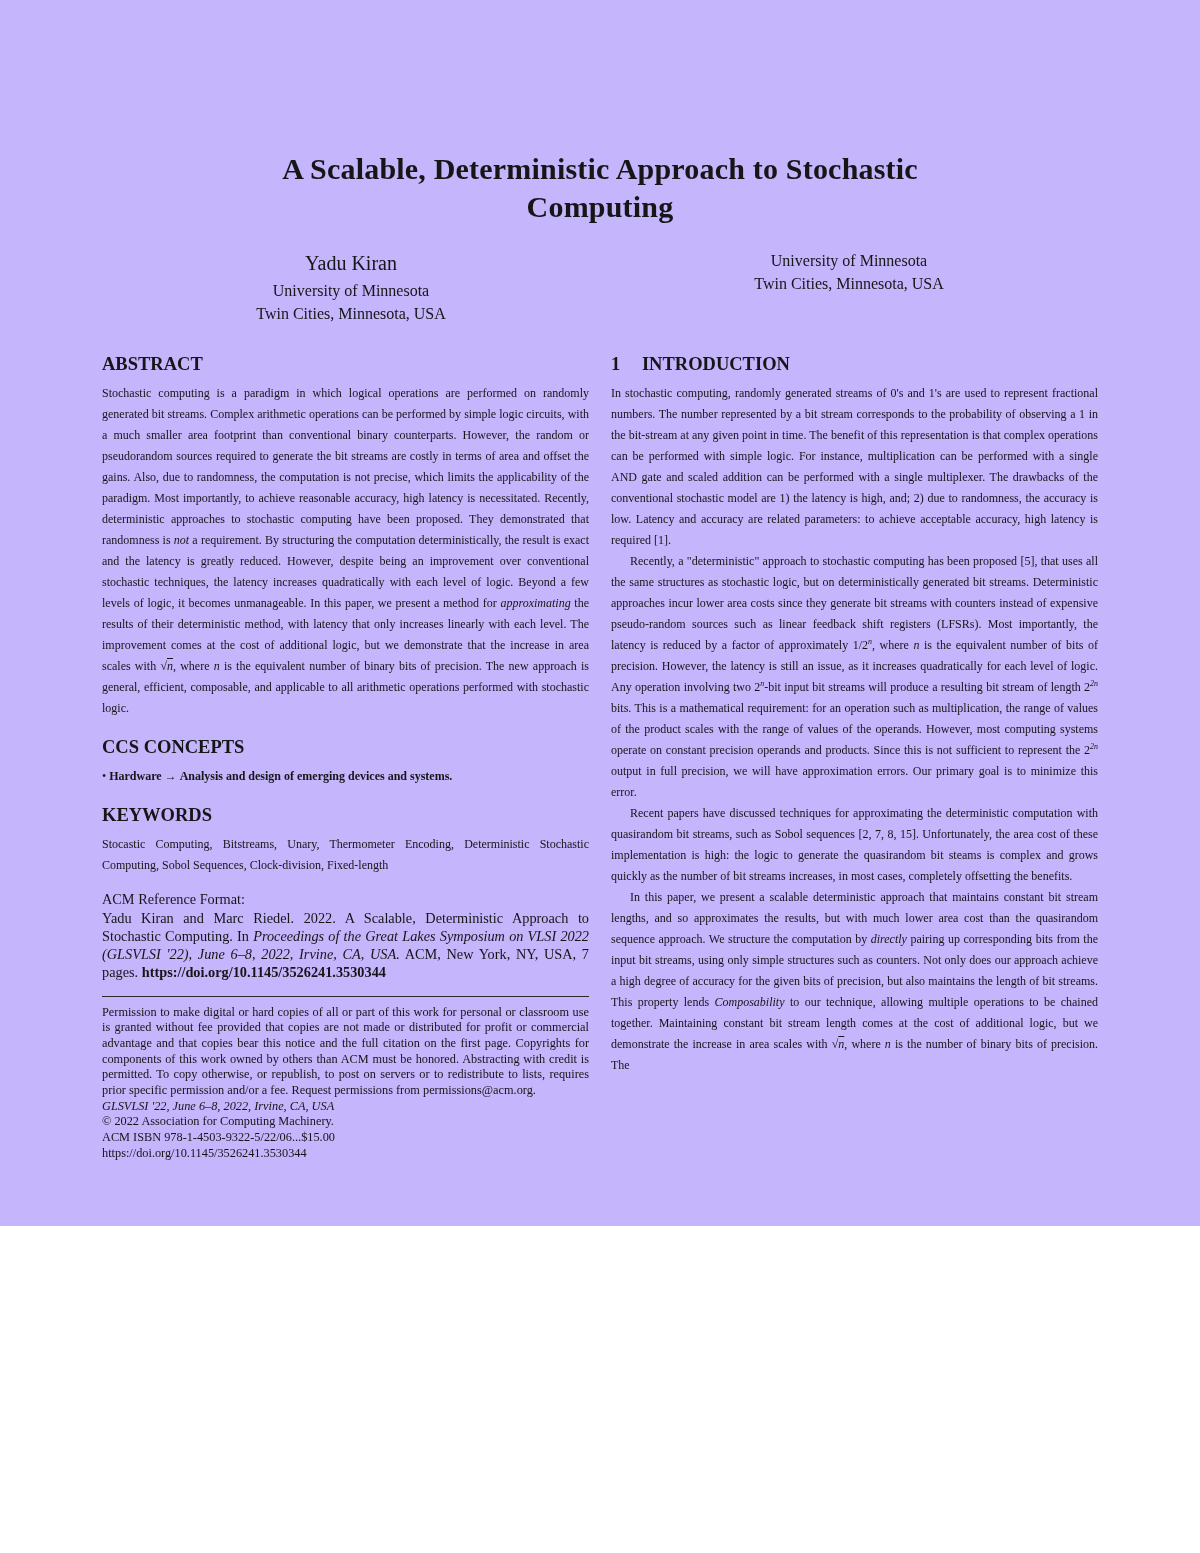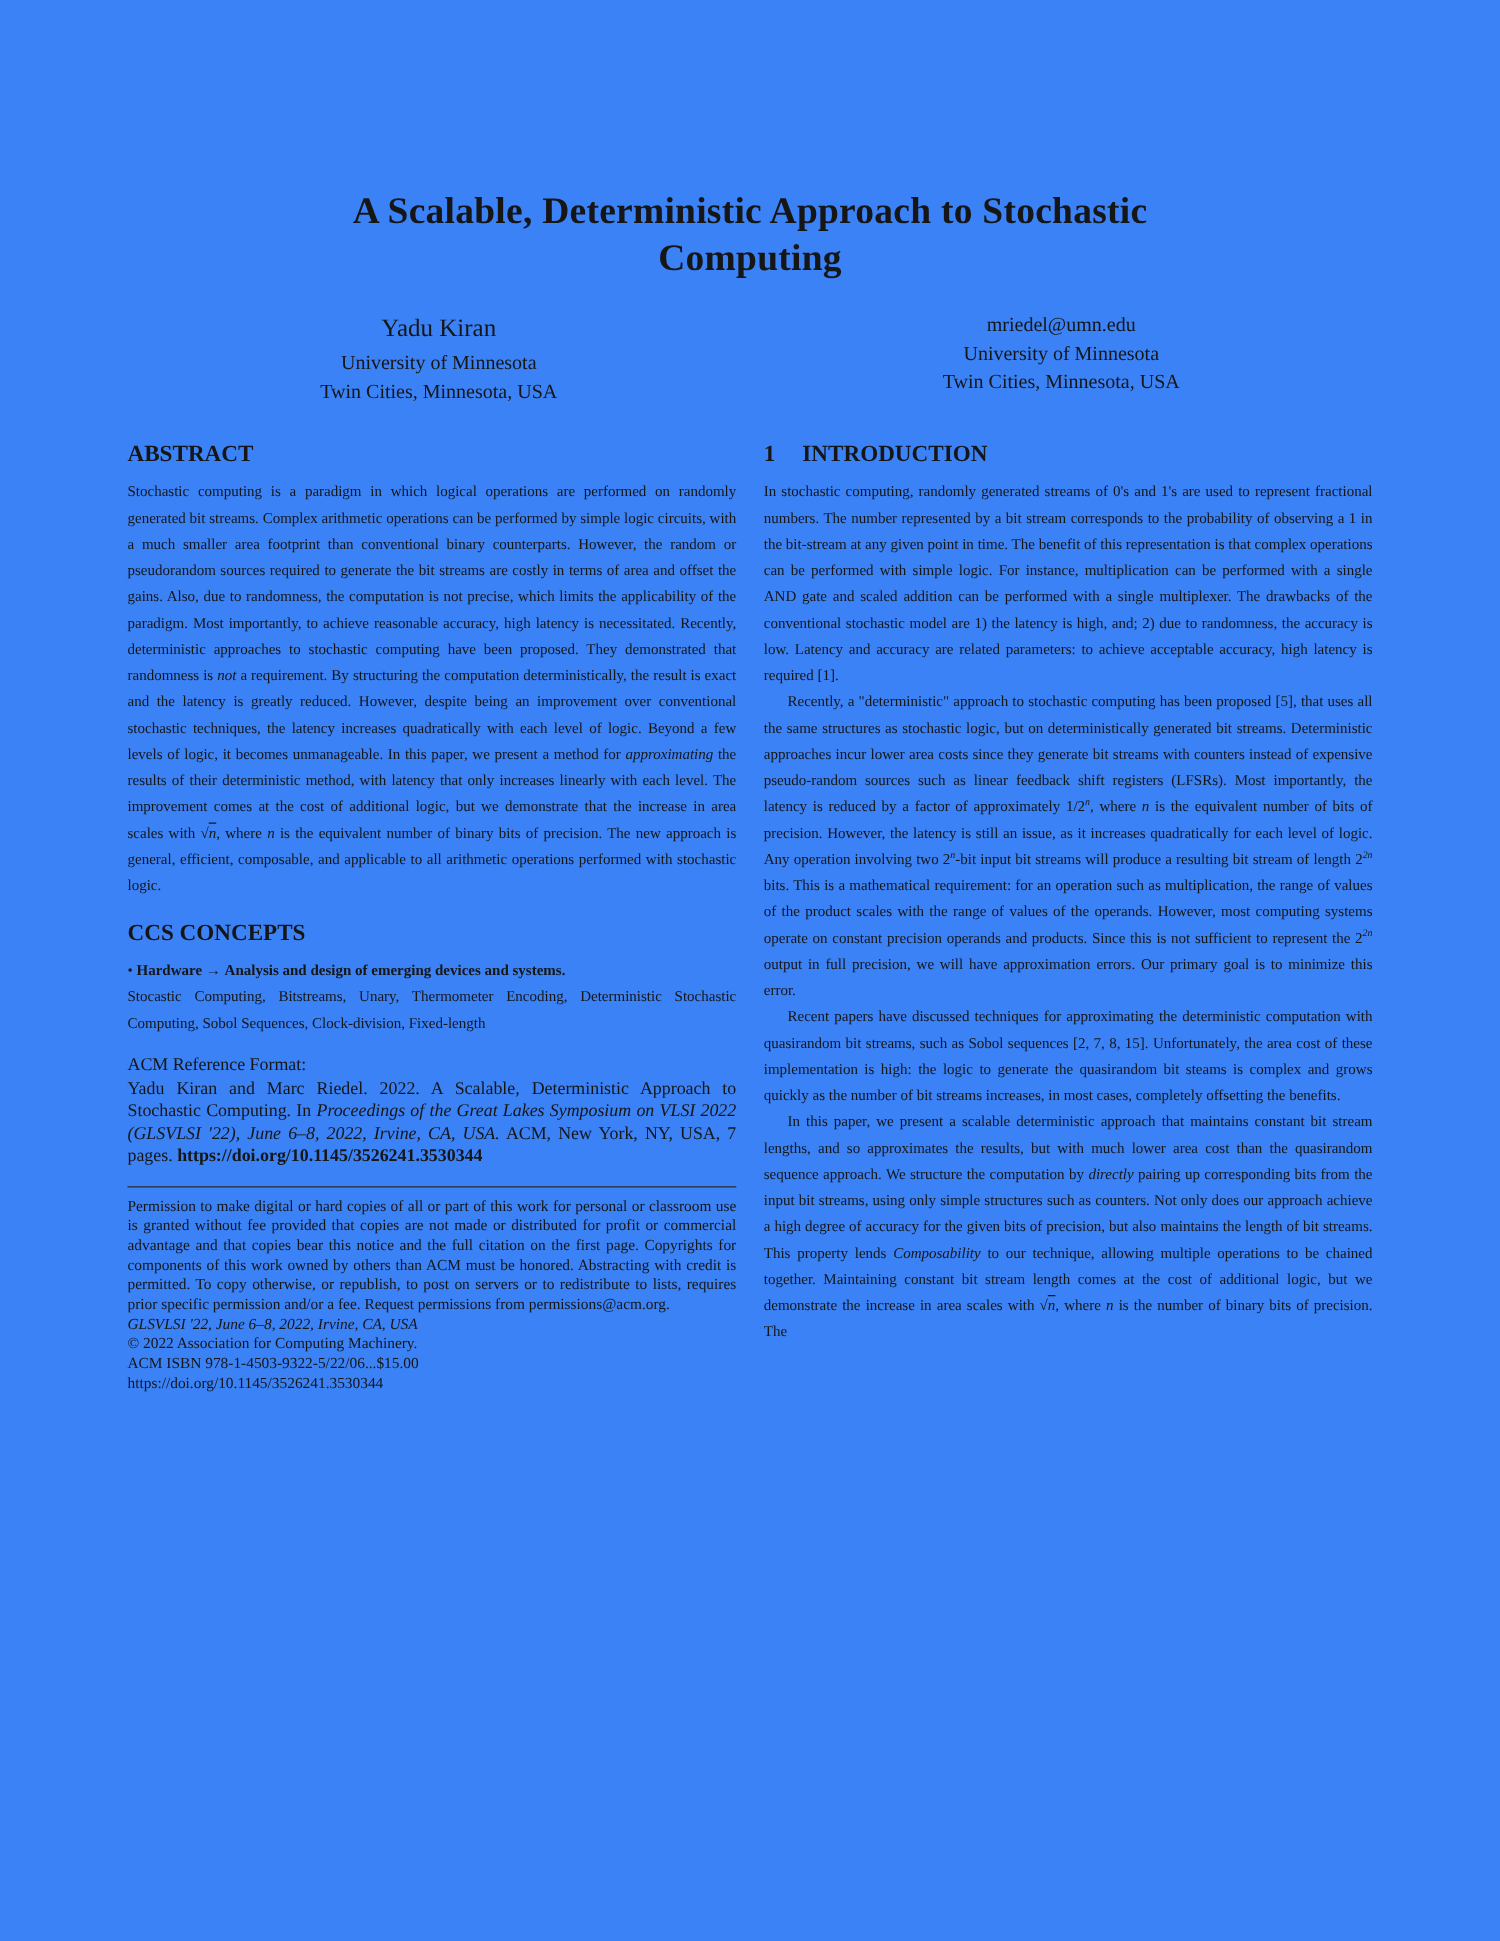--- a/index.html
+++ b/index.html
@@ -1,17 +1,17 @@
 <!DOCTYPE html>
 <html><head>
 <meta charset="utf-8">
 <style>
   html,body{margin:0;padding:0;background:#ffffff;}
   body{width:1200px;font-family:"Liberation Serif","DejaVu Serif",serif;color:#161616;}
-  .page{width:1200px;height:1553px;box-sizing:border-box;padding:150px 102px 0;overflow:hidden;background:#3b82f6;}
+  .page{width:1200px;height:1226px;box-sizing:border-box;padding:150px 102px 0;overflow:hidden;background:#c4b5fd;}
 
   .title{font-size:30px;line-height:38px;font-weight:700;text-align:center;margin:0 auto;max-width:660px;letter-spacing:0.2px;}
 
   .authors{display:flex;margin-top:24px;}
   .author{flex:1 1 0;text-align:center;}
   .author .name{font-size:20px;line-height:26px;margin-bottom:4px;}
   .author .line{font-size:16px;line-height:22.5px;}
 
   .columns{display:flex;gap:22px;margin-top:28px;}
   .col{flex:1 1 0;min-width:0;}
@@ -46,39 +46,39 @@
 
   <h1 class="title">A Scalable, Deterministic Approach to Stochastic Computing</h1>
 
   <div class="authors">
     <div class="author">
       <div class="name">Yadu Kiran</div>
       <div class="line">University of Minnesota</div>
       <div class="line">Twin Cities, Minnesota, USA</div>
     </div>
     <div class="author">
-      <div class="line">mriedel@umn.edu</div>
       <div class="line">University of Minnesota</div>
       <div class="line">Twin Cities, Minnesota, USA</div>
     </div>
   </div>
 
   <div class="columns">
 
     <div class="col">
       <h2 class="section-heading first">ABSTRACT</h2>
       <div class="body-text">
         <p><span>Stochastic computing is a paradigm in which logical operations are performed on randomly generated bit streams. Complex arithmetic operations can be performed by simple logic circuits, with a much smaller area footprint than conventional binary counterparts. However, the random or pseudorandom sources required to generate the bit streams are costly in terms of area and offset the gains. Also, due to randomness, the computation is not precise, which limits the applicability of the paradigm. Most importantly, to achieve reasonable accuracy, high latency is necessitated. Recently, deterministic approaches to stochastic computing have been proposed. They demonstrated that randomness is </span><span class="seg-i">not</span><span> a requirement. By structuring the computation deterministically, the result is exact and the latency is greatly reduced. However, despite being an improvement over conventional stochastic techniques, the latency increases quadratically with each level of logic. Beyond a few levels of logic, it becomes unmanageable. In this paper, we present a method for </span><span class="seg-i">approximating</span><span> the results of their deterministic method, with latency that only increases linearly with each level. The improvement comes at the cost of additional logic, but we demonstrate that the increase in area scales with </span><span>√</span><span class="seg-rad">n</span><span>, where </span><span class="seg-i">n</span><span> is the equivalent number of binary bits of precision. The new approach is general, efficient, composable, and applicable to all arithmetic operations performed with stochastic logic.</span></p>
       </div>
 
       <h2 class="section-heading">CCS CONCEPTS</h2>
       <div class="body-text">
         <p><span>• </span><span class="seg-b">Hardware</span><span> → </span><span class="seg-b">Analysis and design of emerging devices and systems.</span></p>
       </div>
 
+      <h2 class="section-heading">KEYWORDS</h2>
       <div class="body-text">
         <p>Stocastic Computing, Bitstreams, Unary, Thermometer Encoding, Deterministic Stochastic Computing, Sobol Sequences, Clock-division, Fixed-length</p>
       </div>
 
       <div class="ref-heading">ACM Reference Format:</div>
       <div class="ref-text"><span>Yadu Kiran and Marc Riedel. 2022. A Scalable, Deterministic Approach to Stochastic Computing. In </span><span class="seg-i">Proceedings of the Great Lakes Symposium on VLSI 2022 (GLSVLSI '22), June 6–8, 2022, Irvine, CA, USA.</span><span> ACM, New York, NY, USA, 7 pages. </span><span class="seg-b">https://doi.org/10.1145/3526241.3530344</span></div>
 
       <hr class="divider">
 
       <div class="small-print">

